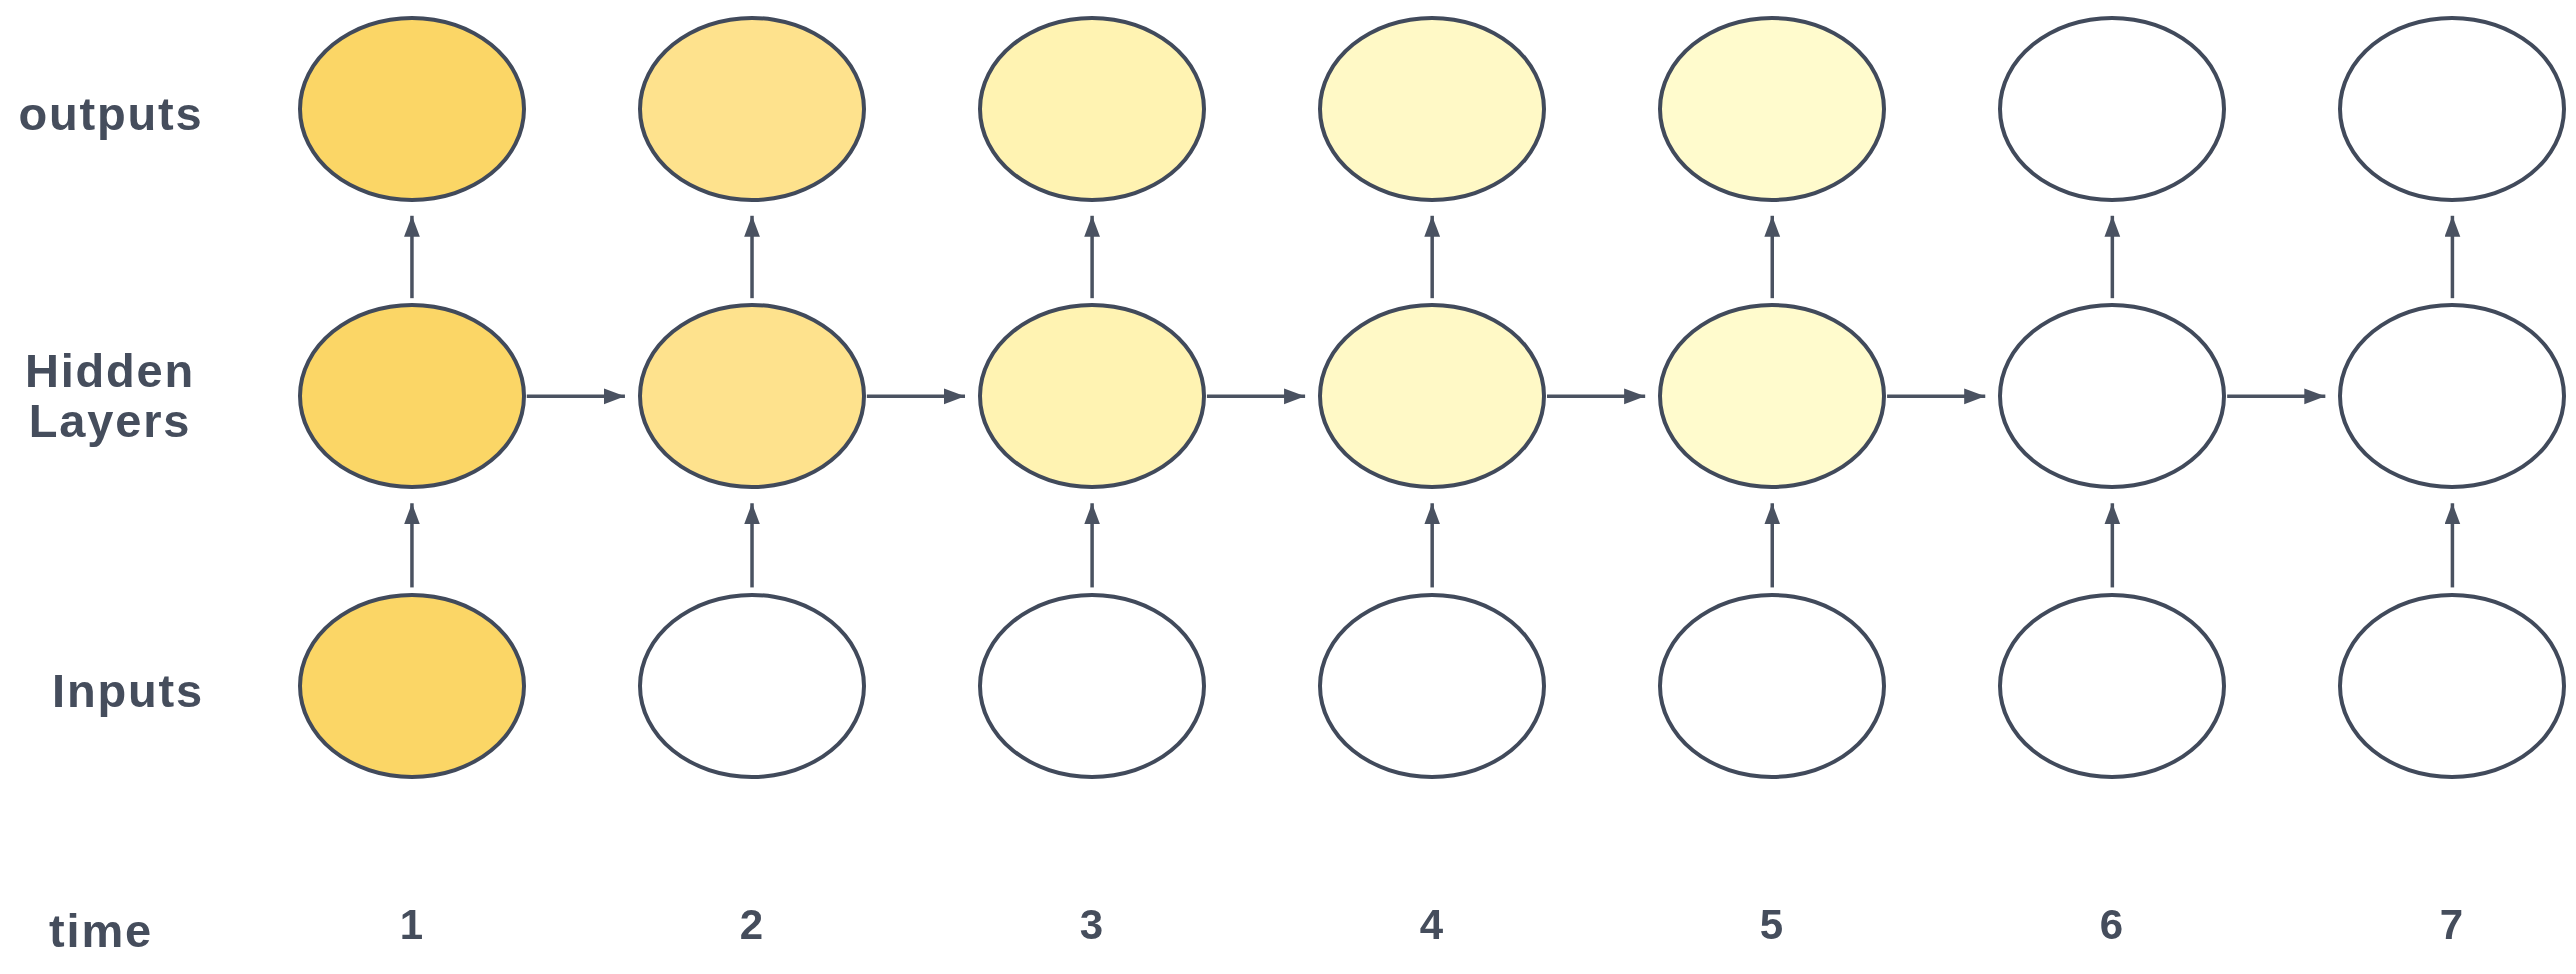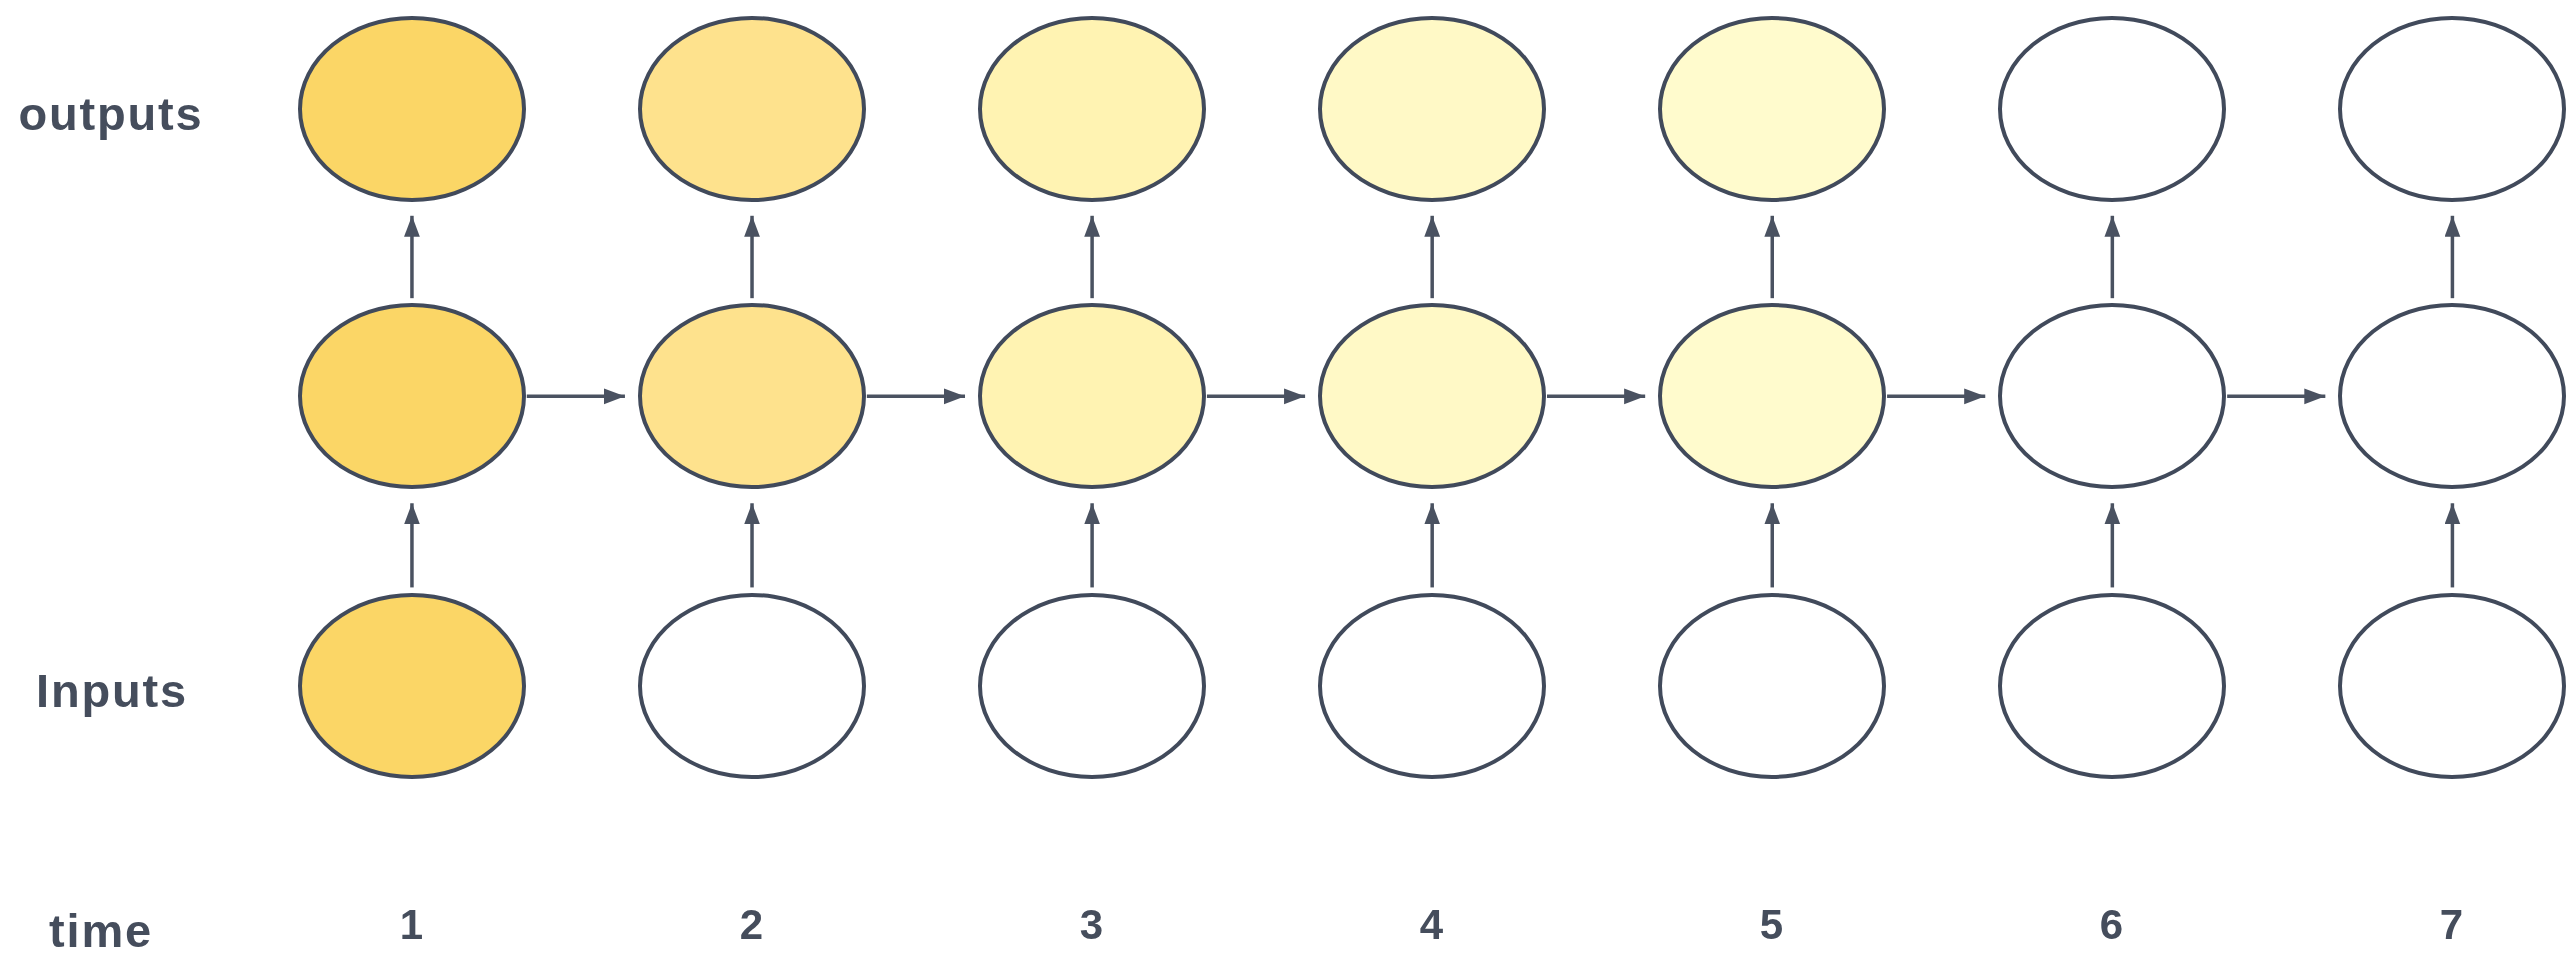--- a/index.html
+++ b/index.html
@@ -92,22 +92,26 @@
       <div class="node" style="left: 752px; top: 686px; background: rgb(255, 255, 255); border-color: rgb(65, 74, 91);"></div>
       <div class="node" style="left: 1092px; top: 686px; background: rgb(255, 255, 255); border-color: rgb(65, 74, 91);"></div>
       <div class="node" style="left: 1432px; top: 686px; background: rgb(255, 255, 255); border-color: rgb(65, 74, 91);"></div>
       <div class="node" style="left: 1772px; top: 686px; background: rgb(255, 255, 255); border-color: rgb(65, 74, 91);"></div>
       <div class="node" style="left: 2112px; top: 686px; background: rgb(255, 255, 255); border-color: rgb(65, 74, 91);"></div>
       <div class="node" style="left: 2452px; top: 686px; background: rgb(255, 255, 255); border-color: rgb(65, 74, 91);"></div>
     </div>
 
   <div class="lbl" style="left:111px;top:114px;">outputs</div>
 
+  <div class="lbl" style="left:110px;top:396px;">
+    <div>Hidden</div>
+    <div>Layers</div>
+  </div>
 
-  <div class="lbl" style="left:112px;top:691px;">Inputs</div>
+  <div class="lbl" style="left:128px;top:691px;">Inputs</div>
 
   <div class="lbl" style="left:101px;top:931px;">time</div>
 
   <div id="timestep-layer">
       <div class="timestep" style="left: 412px; top: 925px;">1</div>
       <div class="timestep" style="left: 752px; top: 925px;">2</div>
       <div class="timestep" style="left: 1092px; top: 925px;">3</div>
       <div class="timestep" style="left: 1432px; top: 925px;">4</div>
       <div class="timestep" style="left: 1772px; top: 925px;">5</div>
       <div class="timestep" style="left: 2112px; top: 925px;">6</div>

